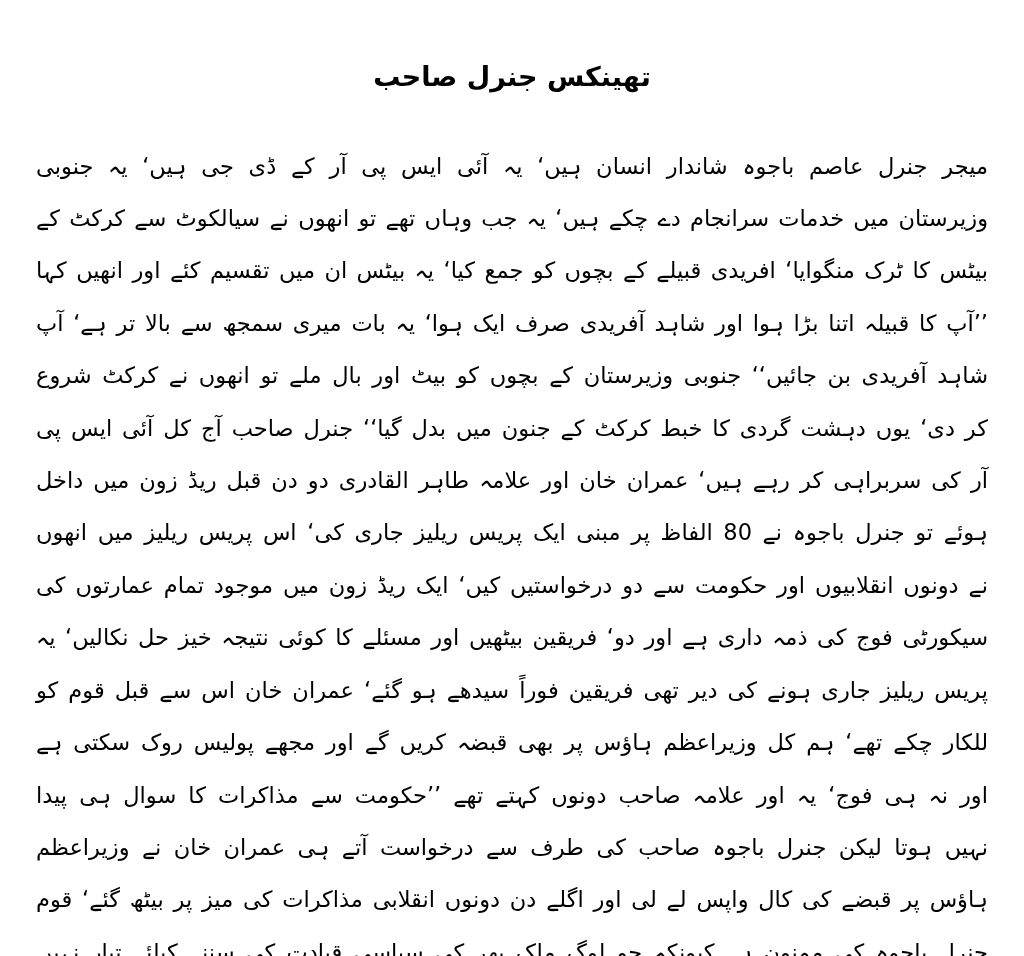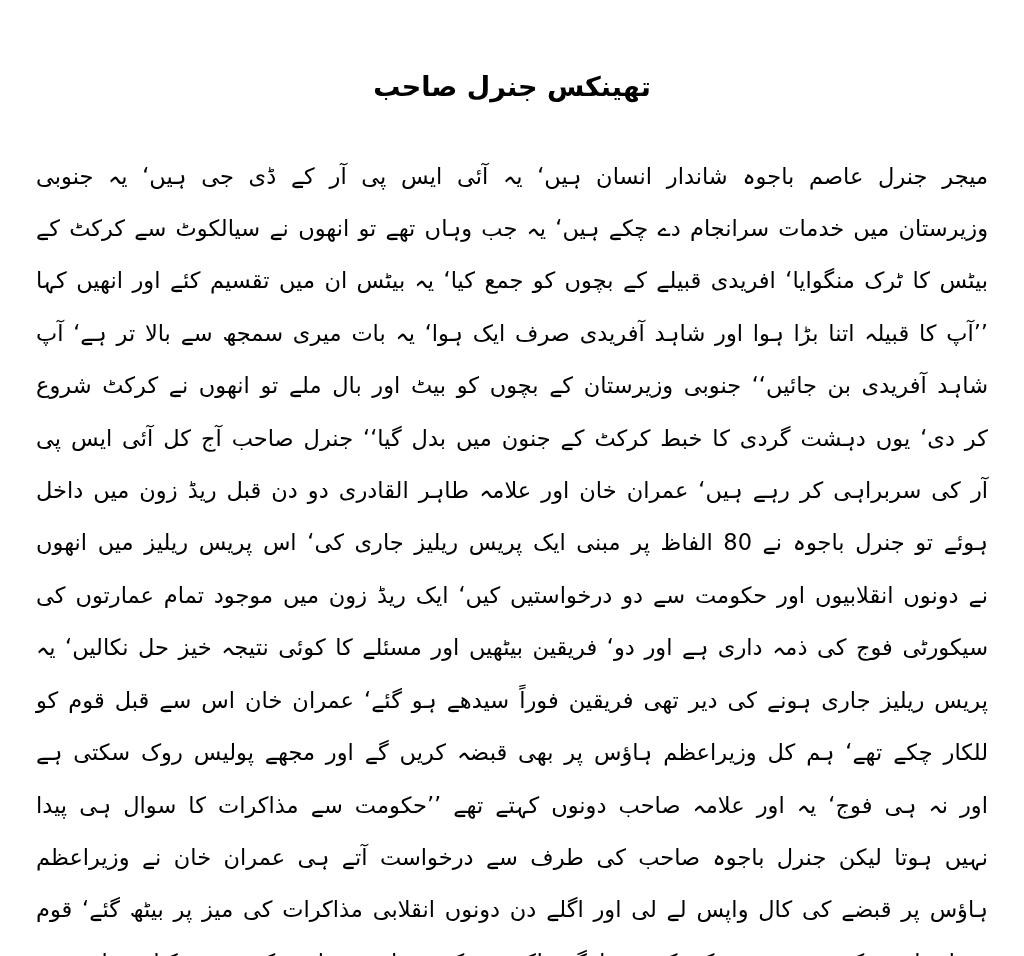--- a/index.html
+++ b/index.html
@@ -21,21 +21,21 @@
     background: #ffffff;
     position: relative;
   }
   .doc-title {
     direction: rtl;
     text-align: center;
     font-family: "DejaVu Sans", sans-serif;
     font-weight: bold;
     font-size: 27px;
     line-height: 1.5;
-    margin: 27px 0 42px 0;
+    margin: 17px 0 42px 0;
     color: #000000;
   }
   .doc-body {
     direction: rtl;
     text-align: justify;
     text-align-last: center;
     font-family: "DejaVu Sans", sans-serif;
     font-size: 22.5px;
     line-height: 2.33;
     color: #000000;

